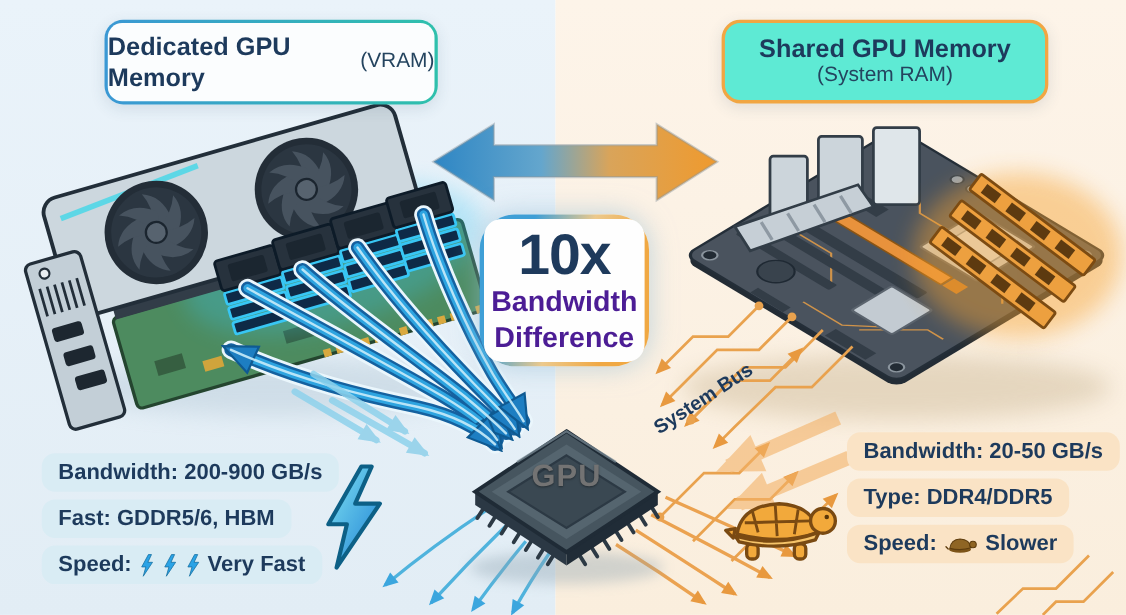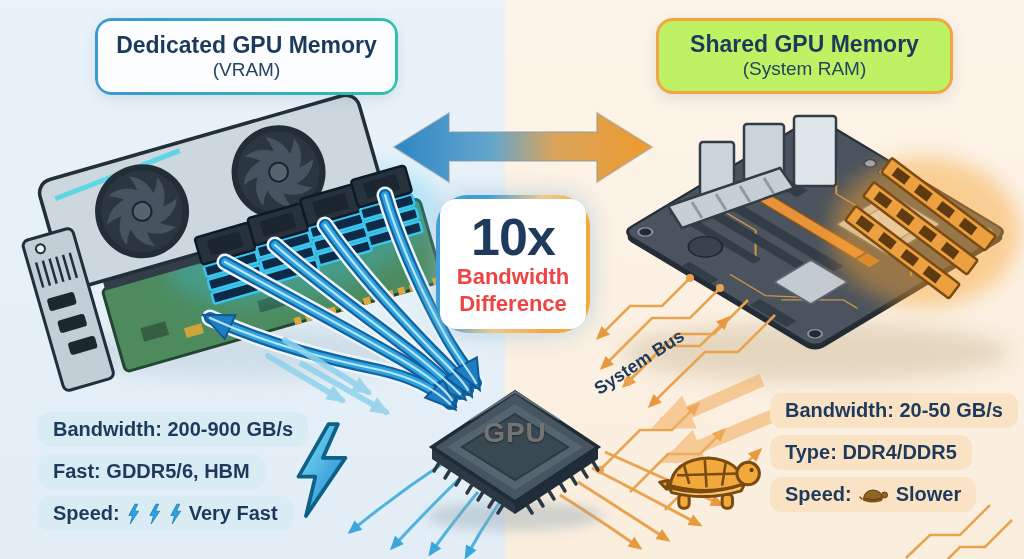--- a/index.html
+++ b/index.html
@@ -9,35 +9,35 @@
            background:linear-gradient(180deg,#eaf3fa 0%,#e2edf5 100%);}
   .bg-right{position:absolute;left:505px;top:0;width:519px;height:559px;
             background:linear-gradient(180deg,#fdf4e9 0%,#faeedd 100%);}
   svg.scene{position:absolute;left:0;top:0;}
 
   
   .title-card{position:absolute;border-radius:17px;box-shadow:0 4px 14px rgba(40,70,100,.12);}
   .title-grad{left:95px;top:18px;width:303px;height:77px;
               background:linear-gradient(90deg,#3b98d4,#2fc0ac);padding:3px;box-sizing:border-box;}
   .title-inner{background:#fbfdfe;border-radius:13px;width:100%;height:100%;
-               display:flex;flex-direction:column;align-items:center;justify-content:center;line-height:1.18;}
+               display:flex;flex-direction:row;align-items:center;justify-content:center;line-height:1.18;}
   .title-orange{left:656px;top:18px;width:297px;height:76px;border:3px solid #f1a643;
-                background:#bef264;box-sizing:border-box;border-radius:17px;
+                background:#5eead4;box-sizing:border-box;border-radius:17px;
                 display:flex;flex-direction:column;align-items:center;justify-content:center;line-height:1.18;}
   .t-main{font-size:23px;font-weight:700;color:#1d3a5c;}
   .t-sub{font-size:19px;font-weight:400;color:#24445f;}
 
   
   .mult-card{position:absolute;left:436px;top:195px;width:154px;height:138px;border-radius:32px;
              background:linear-gradient(110deg,#3f9fd6 25%,#ecc98c 52%,#f0a843 78%);
              padding:4px;box-sizing:border-box;box-shadow:0 0 24px rgba(150,190,215,.6);}
   .mult-inner{background:#fefefe;border-radius:16px;width:100%;height:100%;
               display:flex;flex-direction:column;align-items:center;justify-content:center;}
   .mult{font-size:52px;font-weight:700;letter-spacing:-1px;line-height:1.02;color:#1e3a5c;}
-  .mult-cap{font-size:22px;font-weight:700;line-height:1.22;color:#ef4444;}
+  .mult-cap{font-size:26px;font-weight:700;line-height:1.22;color:#4c1d95;}
 
   
   .stats{position:absolute;display:flex;flex-direction:column;gap:7px;align-items:flex-start;}
   .stats-left{left:38px;top:412px;}
   .stats-right{left:770px;top:393px;}
   .stat{border-radius:12px;padding:6px 15px;font-size:20px;font-weight:700;color:#1d3a5c;
         display:flex;align-items:center;gap:6px;white-space:nowrap;}
   .stats-left .stat{background:#d9ecf4;}
   .stats-right .stat{background:#fae3c5;}
   .bolt-sm{width:15px;height:22px;display:inline-block;}

